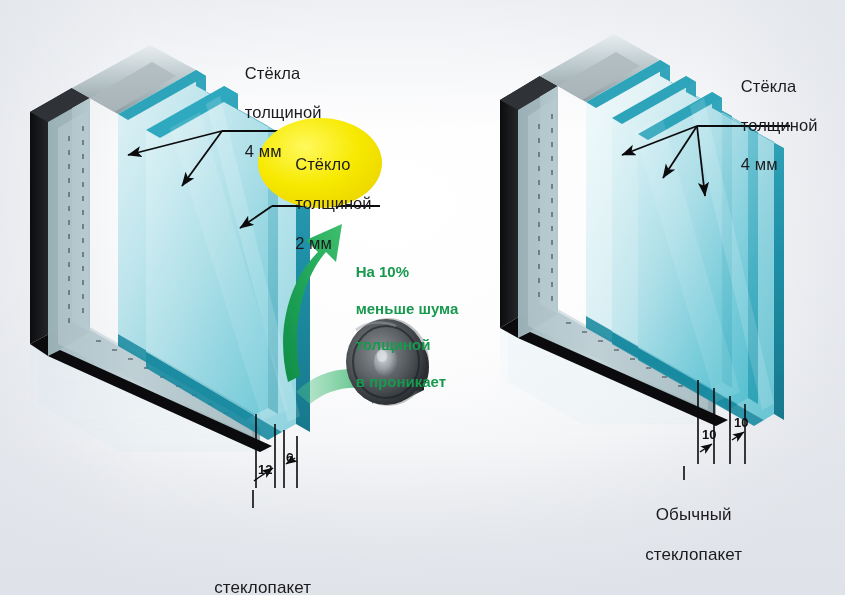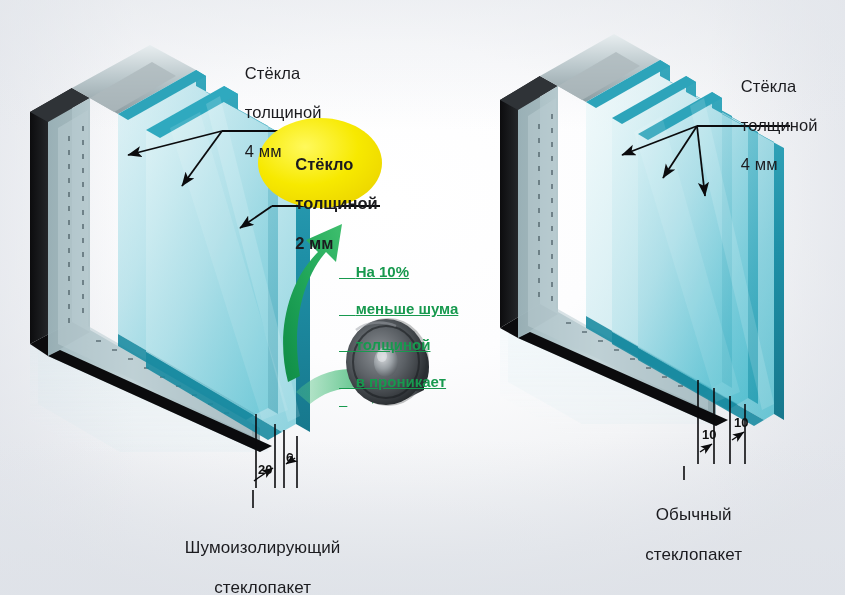--- a/index.html
+++ b/index.html
@@ -33,21 +33,21 @@
     letter-spacing:.1px;
   }
   .lbl-top{font-size:16.5px;}
   .lbl-bottom{font-size:17px;text-align:center;}
   .lbl-dim{font-size:13px;font-weight:bold;color:#111;}
   .lbl-green{
     position:absolute;font-size:15px;font-weight:bold;color:#17994e;
     line-height:1.22;white-space:pre;
   }
   .bubble-text{
-    position:absolute;font-size:16.5px;font-weight:bold;color:#1b1b1f;
+    position:absolute;font-size:16.5px;font-weight:normal;color:#1b1b1f;
     line-height:1.2;white-space:pre;text-align:left;
   }
 </style>
 </head>
 <body>
 
 <div id="stage">
   <div class="vig"></div>
 
   <svg id="art" viewBox="0 0 860 595">
@@ -397,32 +397,32 @@
     <span>толщиной</span><br>
     <span>4 мм</span>
   </div>
 
   <div class="bubble-text" style="left:277px;top:135px;">
     <span>Стёкло</span><br>
     <span>толщиной</span><br>
     <span>2 мм</span>
   </div>
 
-  <div class="lbl-green" style="left:339px;top:245px;text-decoration:underline;">
+  <div class="lbl-green" style="left:339px;top:245px;">
     <span>На 10%</span><br>
     <span>меньше шума</span><br>
     <span>толщиной</span><br>
     <span>в проникает</span>
   </div>
 
-  <div class="lbl lbl-dim" style="left:258px;top:462px;">20</div>
+  <div class="lbl lbl-dim" style="left:258px;top:462px;">12</div>
   <div class="lbl lbl-dim" style="left:286px;top:450px;">6</div>
 
   <div class="lbl lbl-bottom" style="left:113px;top:518px;width:280px;">
-    <span>Шумоизолирующий</span><br>
+    <br>
     <span>стеклопакет</span>
   </div>
 
   <div class="lbl lbl-top" style="left:722px;top:58px;">
     <span>Стёкла</span><br>
     <span>толщиной</span><br>
     <span>4 мм</span>
   </div>
 
   <div class="lbl lbl-dim" style="left:702px;top:427px;">10</div>

